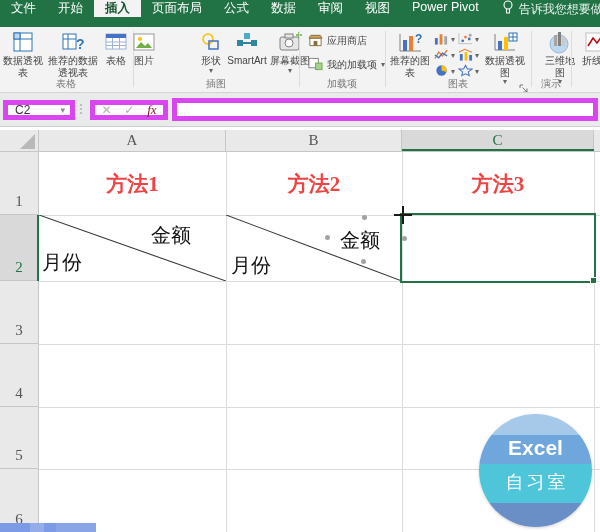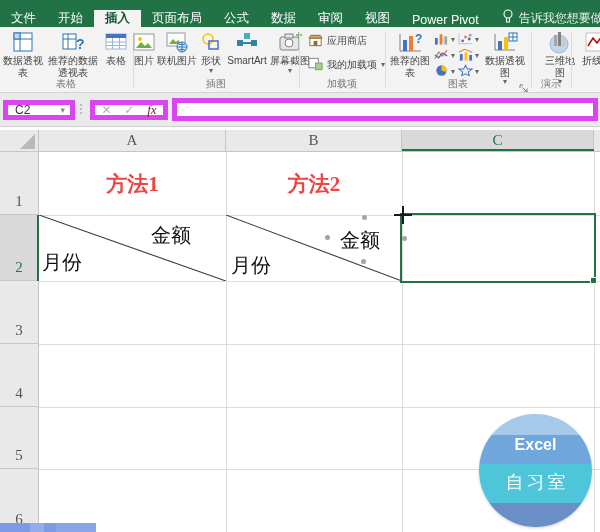--- a/index.html
+++ b/index.html
@@ -1,21 +1,21 @@
 <!DOCTYPE html>
 <html><head>
 <meta charset="utf-8">
 <style>
   html,body{margin:0;padding:0;background:#fff;}
   .app{position:relative;width:600px;height:532px;overflow:hidden;background:#fff;
        font-family:"Liberation Sans","DejaVu Sans",sans-serif;cursor:default;}
 
   
   .tabbar{position:absolute;left:0;top:0;width:600px;height:27px;background:#217346;
-          display:flex;align-items:flex-end;color:#fff;font-size:12.5px;white-space:nowrap;}
+          display:flex;align-items:flex-start;color:#fff;font-size:12.5px;white-space:nowrap;}
   .tab{display:flex;align-items:center;padding:0 11px;}
   .tab.active{background:#F3F3F3;color:#14532d;font-weight:bold;}
   .tellme{display:flex;align-items:center;gap:5px;margin-left:12px;font-size:12px;color:#EAF3EE;}
 
   
   .ribbon{position:absolute;left:0;top:27px;width:600px;height:66px;background:#F3F3F3;
           border-bottom:1px solid #D4D4D4;box-sizing:border-box;overflow:hidden;}
   .grp-divider{position:absolute;top:4px;height:56px;width:1px;background:#DCDCDC;}
   .glabel{position:absolute;bottom:1px;font-size:10px;color:#767676;text-align:center;}
   .rbtn{position:absolute;top:2px;display:flex;flex-direction:column;align-items:center;
@@ -61,21 +61,21 @@
   .fillhandle{position:absolute;width:5px;height:5px;background:#217346;border:1px solid #fff;}
   .handle{position:absolute;width:5px;height:5px;border-radius:50%;background:#A3A3A3;}
   .cross{position:absolute;background:#1a1a1a;}
 
   
   .watermark{position:absolute;left:479px;top:287px;width:113px;height:113px;border-radius:50%;
              overflow:hidden;box-shadow:0 1px 3px rgba(0,0,0,.18);
              background:linear-gradient(180deg,#A6C8E9 0%,#A6C8E9 19%,#6FA6DB 19%,#6FA6DB 44%,
                         #4EC5D9 44%,#4EC5D9 79%,#6A8FC7 79%,#6A8FC7 100%);}
   .wm1{position:absolute;top:22px;width:100%;text-align:center;color:#fff;font-weight:bold;
-       font-size:16px;font-family:"Liberation Sans",sans-serif;}
+       font-size:21px;font-family:"Liberation Sans",sans-serif;}
   .wm2{position:absolute;top:56px;width:100%;text-align:center;color:#fff;font-size:18px;
        letter-spacing:3px;text-indent:3px;font-family:"Liberation Sans",sans-serif;}
   .progress{position:absolute;left:0;top:396px;width:96px;height:9px;background:#7D9AE6;}
   .progress i{position:absolute;top:0;height:9px;background:rgba(255,255,255,.18);}
 </style>
 </head>
 <body>
 
 <div class="app">
 
@@ -138,31 +138,20 @@
     <div class="rbtn" style="left:131px;width:26px;">
       <span class="ric">
         <svg width="24" height="22" viewBox="0 0 24 22">
             <rect x="2" y="3" width="20" height="16" fill="#FDFDFD" stroke="#999"></rect>
             <circle cx="8" cy="8" r="2" fill="#FFC000"></circle>
             <path d="M4 17l5-6 4 4 3-3 4 5z" fill="#70AD47"></path>
           </svg>
       </span>
       <span>图片</span>
     </div>
-    <div class="rbtn" style="left:156px;width:42px;">
-      <span class="ric">
-        <svg width="24" height="22" viewBox="0 0 24 22">
-            <rect x="2" y="2" width="18" height="13" fill="#FDFDFD" stroke="#999"></rect>
-            <path d="M4 13l4-5 3 3 2-2 4 4z" fill="#70AD47"></path>
-            <circle cx="17" cy="16" r="5" fill="#DEEBF7" stroke="#2E75B6"></circle>
-            <path d="M12 16h10M17 11v10M13.5 13a9 9 0 0 0 7 0M13.5 19a9 9 0 0 1 7 0" stroke="#2E75B6" fill="none"></path>
-          </svg>
-      </span>
-      <span>联机图片</span>
-    </div>
     <div class="rbtn" style="left:198px;width:26px;">
       <span class="ric">
         <svg width="24" height="22" viewBox="0 0 24 22">
             <circle cx="9" cy="8" r="5" fill="none" stroke="#FFC000" stroke-width="1.5"></circle>
             <rect x="10" y="10" width="9" height="8" fill="none" stroke="#4472C4" stroke-width="1.5"></rect>
           </svg>
       </span>
       <span>形状</span>
       <span class="dd">▾</span>
     </div>
@@ -375,20 +364,21 @@
     <div class="gl" style="left:402px;top:25px;width:1px;height:380px;"></div>
     <div class="gl" style="left:594px;top:25px;width:1px;height:380px;"></div>
     <div class="gl" style="left:39px;top:88px;width:561px;height:1px;"></div>
     <div class="gl" style="left:39px;top:154px;width:561px;height:1px;"></div>
     <div class="gl" style="left:39px;top:217px;width:561px;height:1px;"></div>
     <div class="gl" style="left:39px;top:280px;width:561px;height:1px;"></div>
     <div class="gl" style="left:39px;top:342px;width:561px;height:1px;"></div>
 
     <div class="cell" style="left:39px;top:25px;width:187px;height:63px;">方法1</div>
     <div class="cell" style="left:226px;top:25px;width:176px;height:63px;">方法2</div>
+    <div class="cell" style="left:402px;top:25px;width:192px;height:63px;">方法3</div>
 
     <div class="dcell" style="left:39px;top:88px;width:187px;height:66px;">
       <svg width="187" height="66">
           <line x1="0" y1="0" x2="187" y2="66" stroke="#3a3a3a" stroke-width="1.1"></line>
         </svg>
       <span class="dtext" style="left:112px;top:7px;">金额</span>
       <span class="dtext" style="left:3px;top:34px;">月份</span>
     </div>
 
     <div class="dcell" style="left:226px;top:88px;width:176px;height:66px;">

